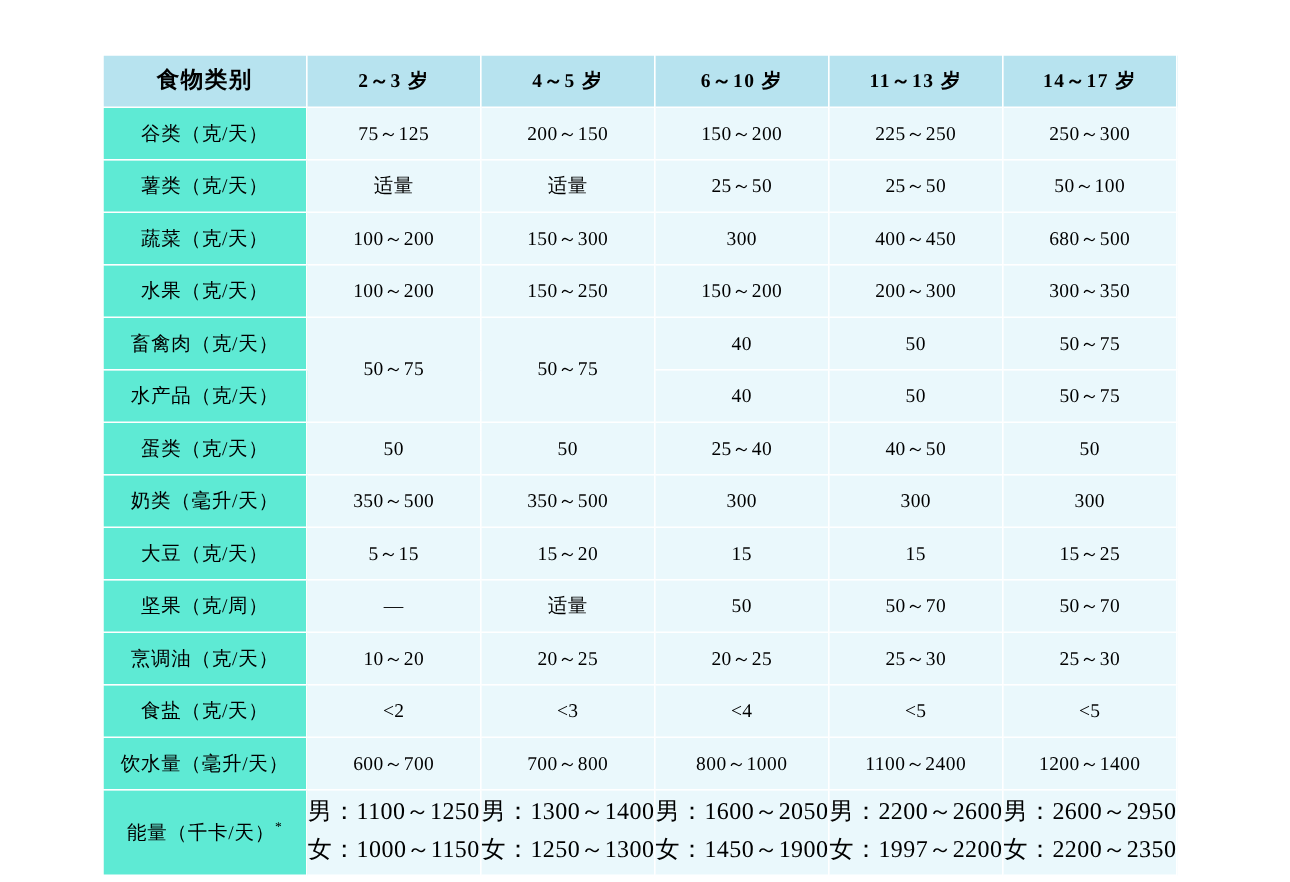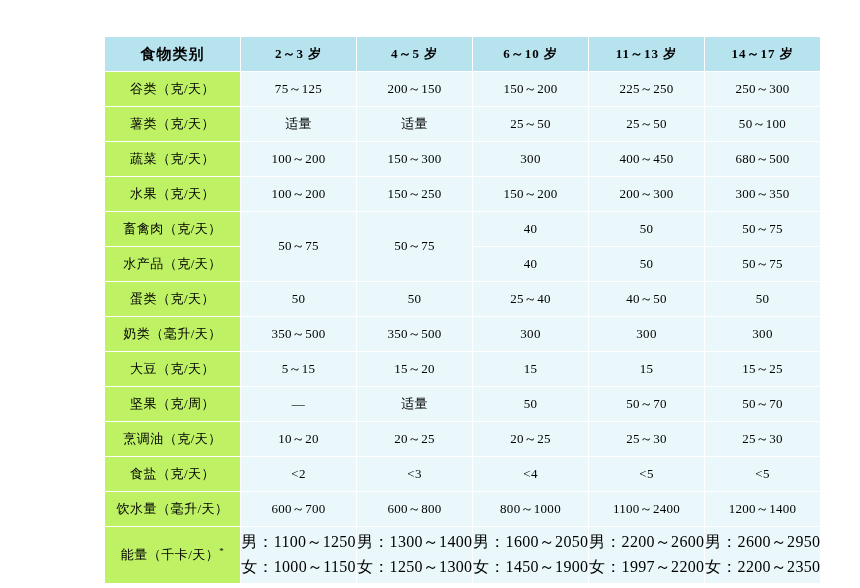--- a/index.html
+++ b/index.html
@@ -12,21 +12,21 @@
     height: 588px;
     font-family: "Liberation Serif", serif;
     color: #000000;
     overflow: hidden;
   }
   .page {
     position: relative;
     width: 860px;
     height: 588px;
     box-sizing: border-box;
-    padding: 36px 72px 0 104px;
+    padding: 36px 72px 0 68px;
   }
   table.nutrition {
     border-collapse: collapse;
     width: 716px;
     table-layout: fixed;
   }
   table.nutrition col.c0 { width: 136px; }
   table.nutrition col.c1,
   table.nutrition col.c2,
   table.nutrition col.c3,
@@ -47,21 +47,21 @@
     background: #b7e3ef;
     font-weight: bold;
     font-size: 15px;
     height: 36px;
     letter-spacing: 1px;
   }
   thead th.cat {
     font-size: 15px;
   }
   td.rowhead {
-    background: #bef264;
+    background: #5eead4;
     text-align: left;
     padding-left: 10px;
     font-size: 13px;
     letter-spacing: 0.5px;
   }
   td.val {
     background: #eaf8fc;
     font-size: 13px;
     letter-spacing: 0.3px;
   }
@@ -207,21 +207,21 @@
         <td class="val">&lt;2</td>
         <td class="val">&lt;3</td>
         <td class="val">&lt;4</td>
         <td class="val">&lt;5</td>
         <td class="val">&lt;5</td>
       </tr>
 
       <tr>
         <td class="rowhead">饮水量（毫升/天）</td>
         <td class="val">600～700</td>
-        <td class="val">600～800</td>
+        <td class="val">700～800</td>
         <td class="val">800～1000</td>
         <td class="val">1100～2400</td>
         <td class="val">1200～1400</td>
       </tr>
 
       <tr class="energy">
         <td class="rowhead">
           <span>能量（千卡/天）</span><span class="sup">*</span>
         </td>
         <td class="val">

